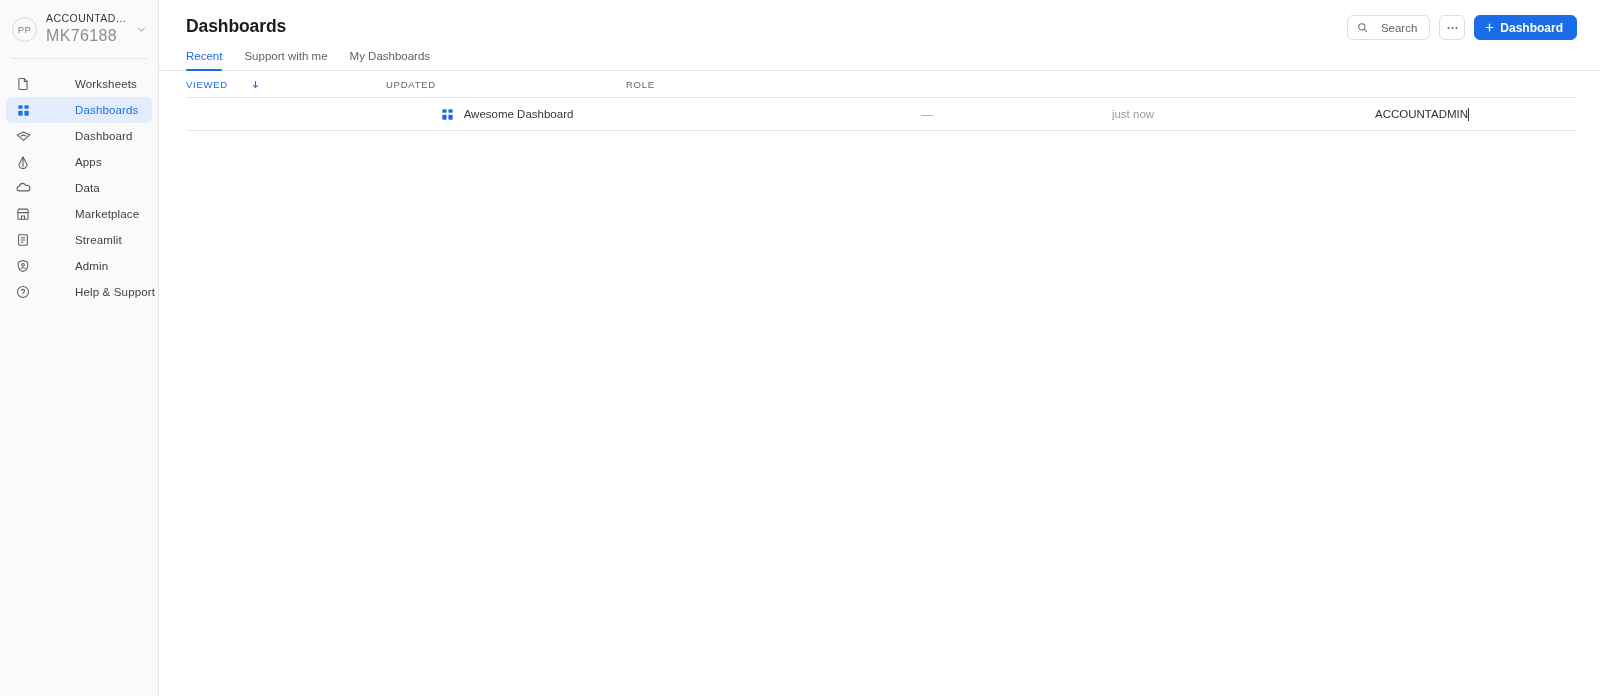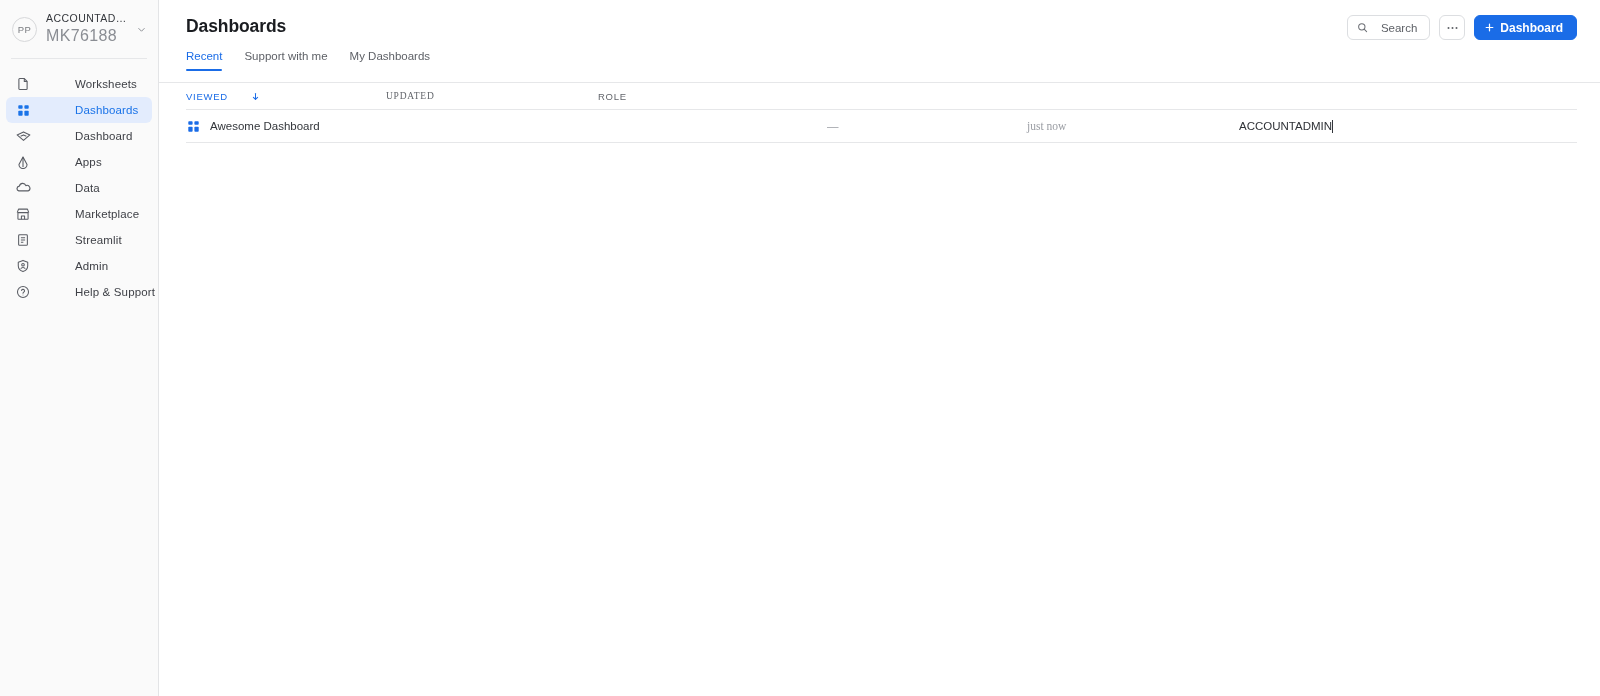--- a/index.html
+++ b/index.html
@@ -95,21 +95,21 @@
     width: 26px; padding: 0;
     letter-spacing: 1px; font-size: 12px;
   }
   .btn-primary {
     background: #1a6ce7; color: #fff; border: 1px solid #1a6ce7;
     padding: 0 13px 0 9px; gap: 5px; font-weight: bold; font-size: 12px;
   }
 
   .tabs {
     display: flex; align-items: flex-end; gap: 0;
-    padding: 0 0 12px 27px;
+    padding: 0 0 0 27px;
     margin-top: 10px;
     border-bottom: 1px solid #e6e7e9;
     position: relative;
   }
   .tab {
     font-size: 11.5px; color: #5e6167; cursor: pointer;
     padding: 0 11px 8px 11px;
     position: relative; white-space: nowrap;
   }
   .tab:first-child { padding-left: 0; }
@@ -122,27 +122,27 @@
   
   .table { margin: 0 23px 0 27px; }
   .thead { display: flex; align-items: center; height: 27px; border-bottom: 1px solid #e6e7e9; }
   .th {
     font-size: 9.5px; letter-spacing: .75px; color: #62656b;
     display: flex; align-items: center; gap: 4px; cursor: pointer;
   }
   .th.sorted { color: #1a6ce7; gap: 23px; }
   .col-title { flex: 0 0 641px; }
   .col-viewed { flex: 0 0 200px; }
-  .col-updated { flex: 0 0 212px; font-family: Liberation Serif, serif; }
-  .col-role { flex: 1 1 auto; }
+  .col-updated { flex: 0 0 212px; }
+  .col-role { flex: 1 1 auto; margin-left: 28px; }
   .trow {
     display: flex; align-items: center; height: 33px;
     border-bottom: 1px solid #e6e7e9; cursor: pointer;
   }
-  .td { font-size: 11.5px; color: #33363b; display: flex; align-items: center; }
+  .td { font-size: 11.5px; color: #33363b; display: flex; align-items: center; justify-content: center; }
   .td-icon { color: #1a6ce7; width: 15px; height: 15px; flex: 0 0 15px; margin-right: 9px;
              display:flex; align-items:center; justify-content:center; }
   .muted { color: #9a9da3; }
   .role-cell { position: relative; color: #2f3237; }
   .caret {
     display: inline-block; width: 1px; height: 13px; background: #33363b;
     margin-left: 0px; vertical-align: middle;
   }
   svg { display: block; }
 </style>

